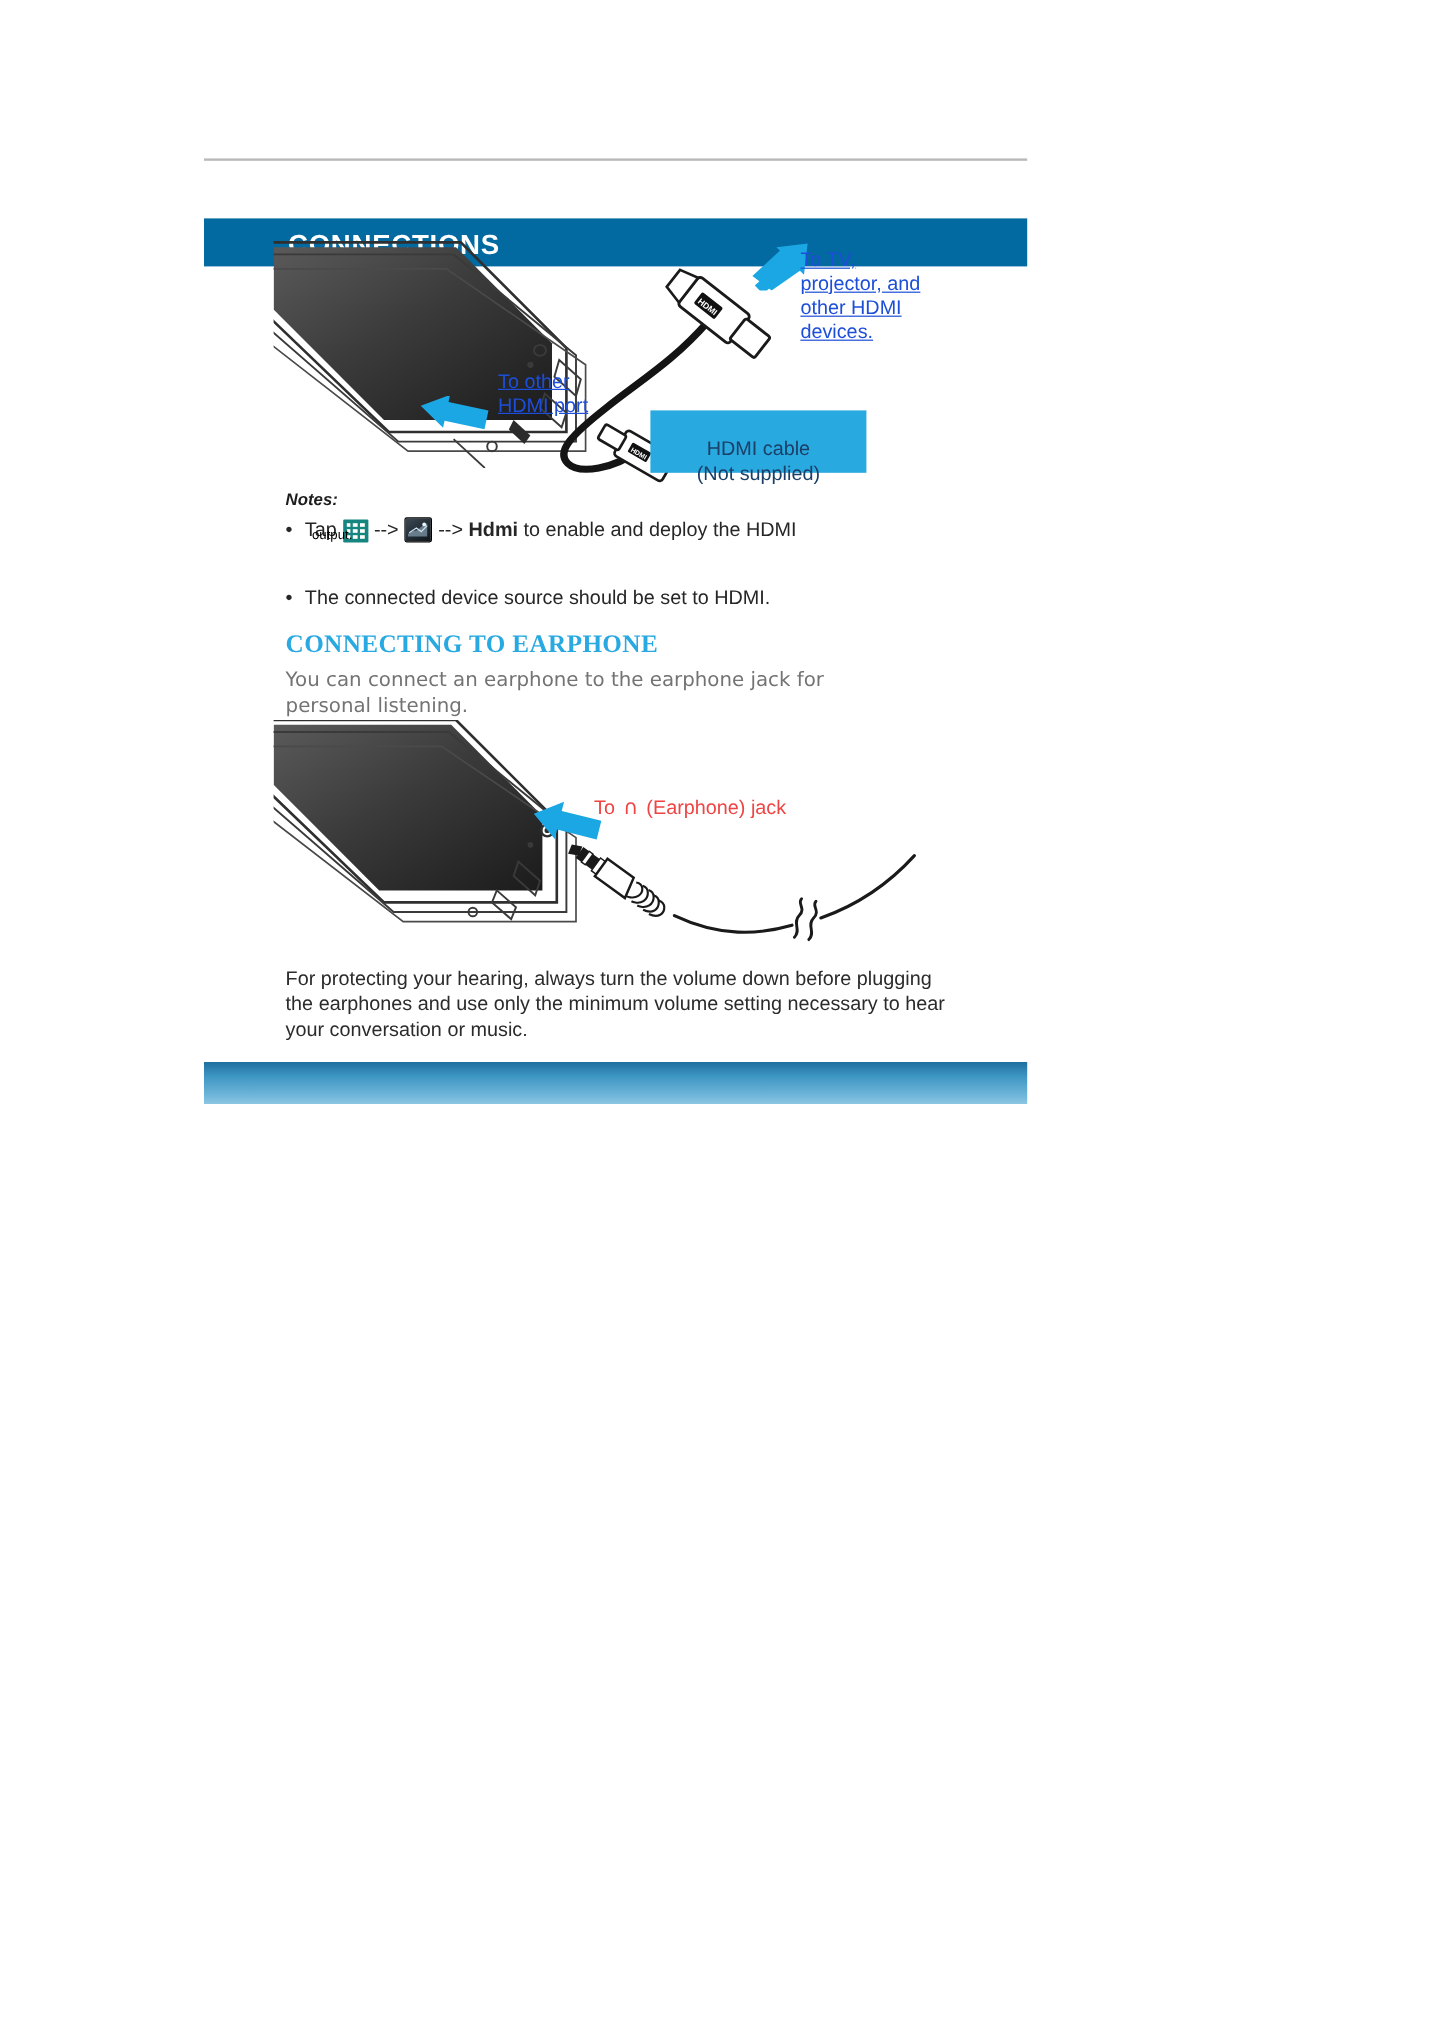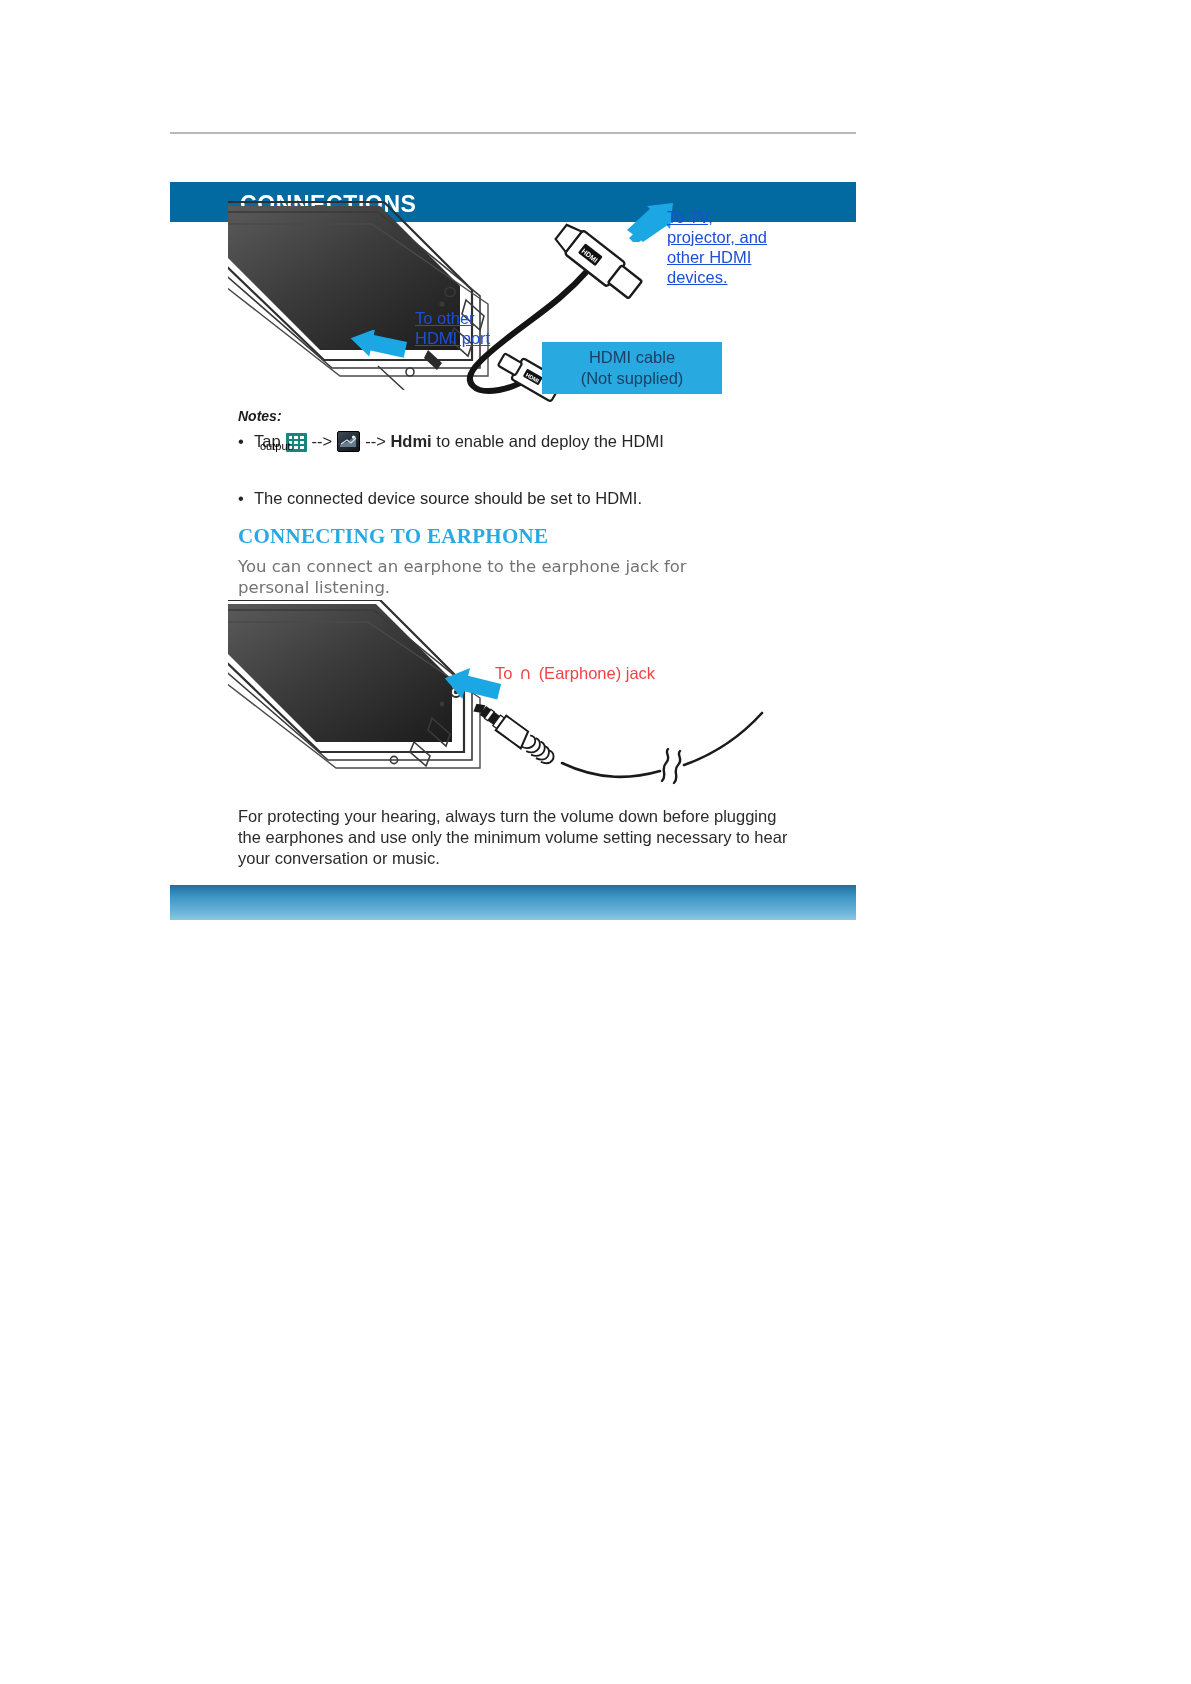--- a/index.html
+++ b/index.html
@@ -41,21 +41,21 @@
 
   
   .tab1{position:absolute;left:58px;top:10px;width:285px;height:190px;}
 
   .callout-hdmi{
     position:absolute;left:372px;top:152px;width:180px;height:52px;
     background:#28a9e0;
   }
   .callout-hdmi span{
     display:block;text-align:center;color:#1b3f66;
-    font-size:16.5px;line-height:21px;padding-top:5px;font-weight:400;
+    font-size:16.5px;line-height:21px;padding-top:22px;font-weight:400;
     font-family:"Liberation Sans", sans-serif;white-space:pre-line;
   }
 
   .lbl-tv{left:497px;top:17px;}
   .lbl-mini{left:245px;top:118px;}
 
   
   .notes{position:absolute;left:170px;top:408px;width:686px;}
   .notes-title{
     position:absolute;left:68px;top:0px;

